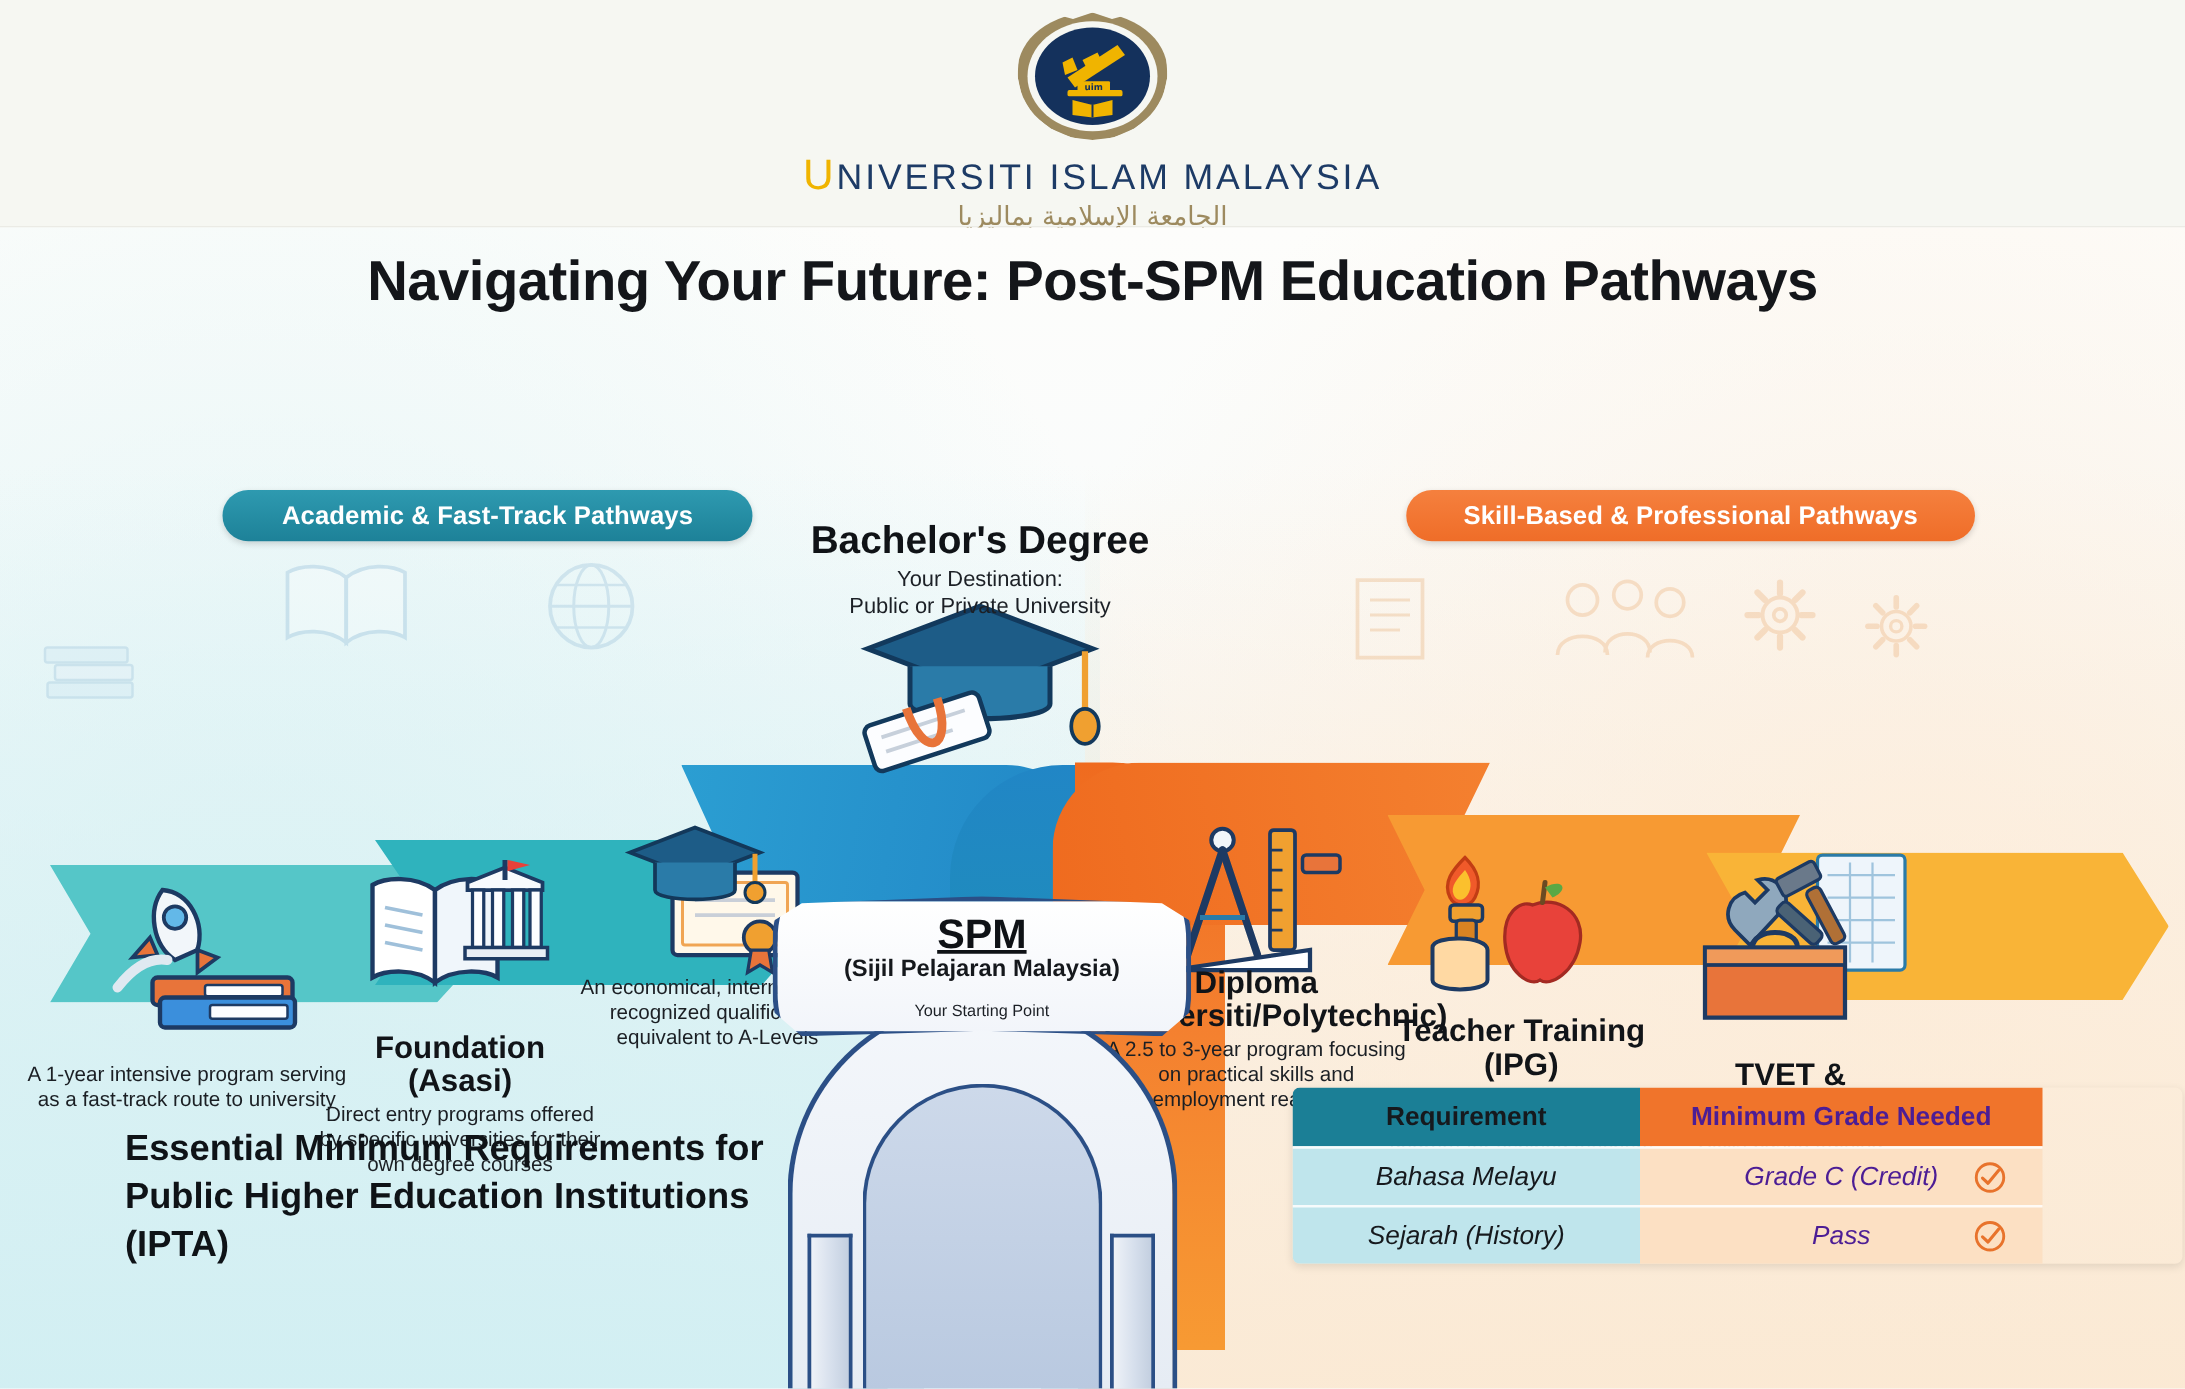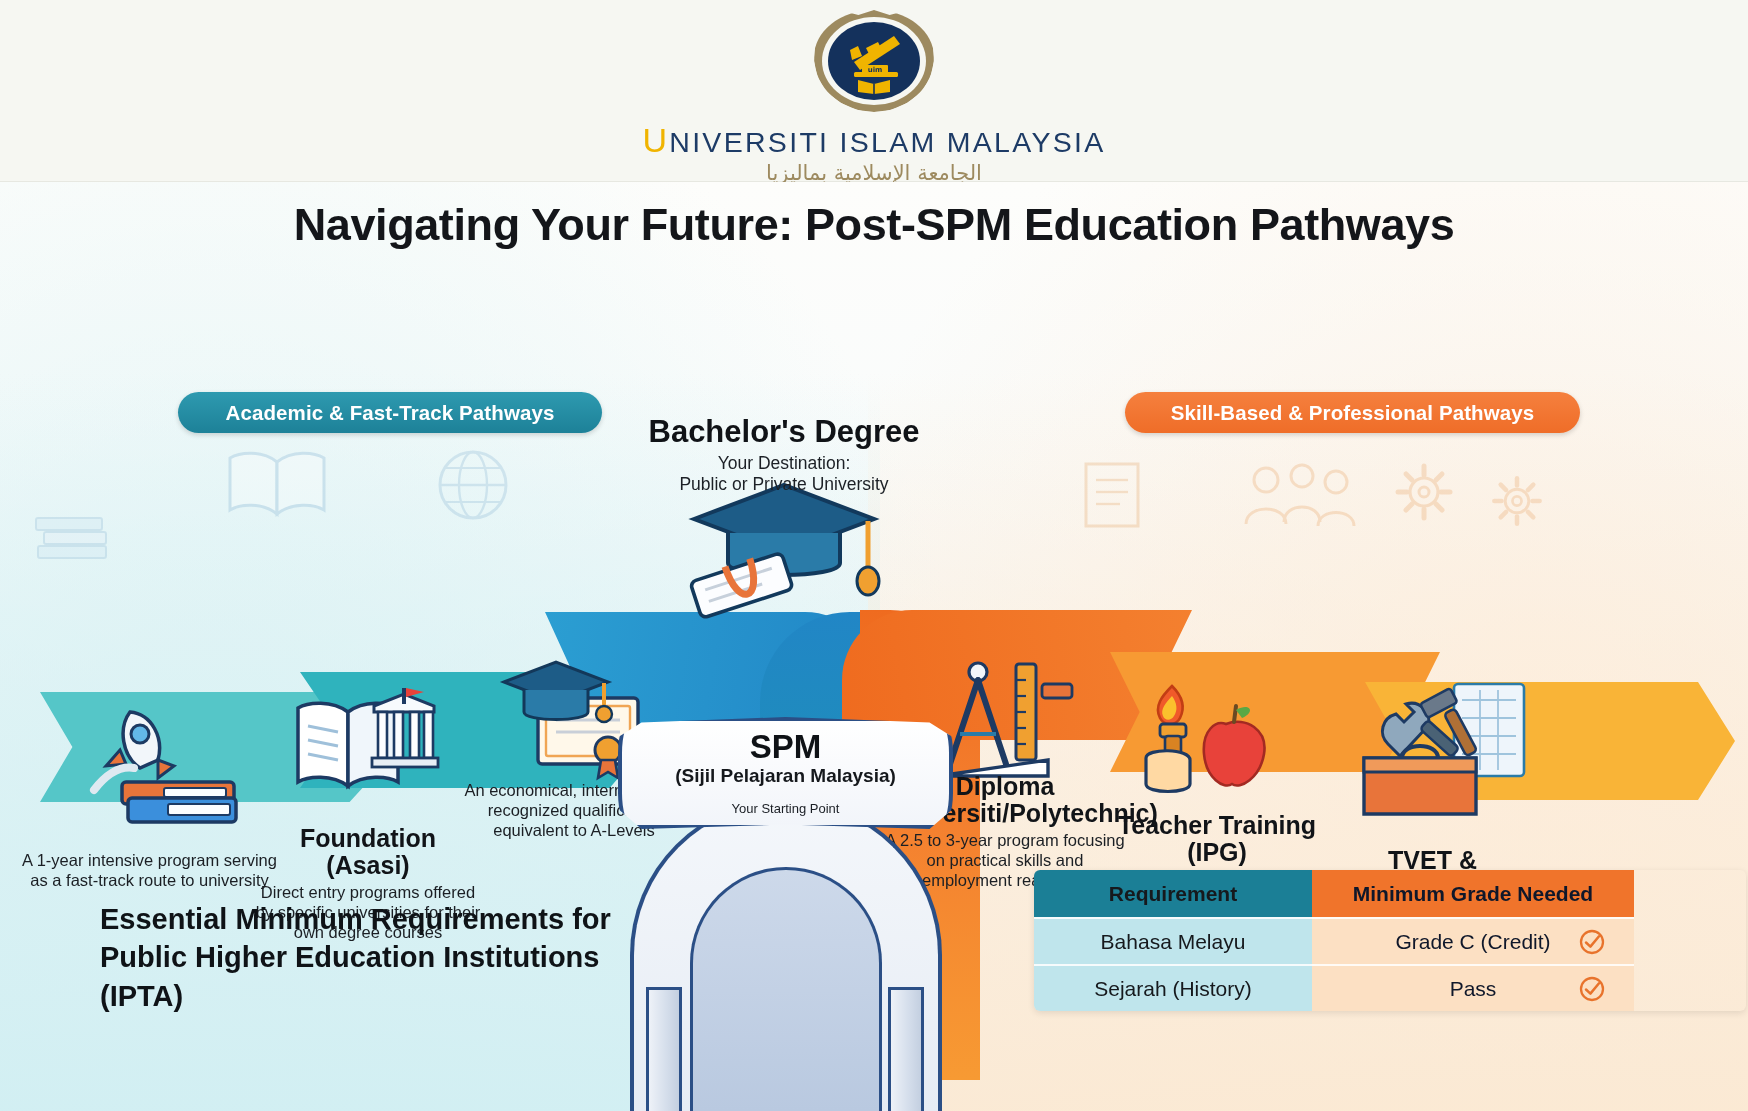--- a/index.html
+++ b/index.html
@@ -170,45 +170,45 @@
   .pillar.r { left: 270px; }
   .banner {
     position: absolute; left: 0; top: 0; width: 335px; height: 112px;
     background: linear-gradient(180deg,#ffffff 0%, #f2f5fa 100%);
     border: 4px solid #2b4f86;
     border-radius: 14px / 36px;
     clip-path: polygon(0 18%, 7% 5%, 50% 0, 93% 5%, 100% 18%, 100% 82%, 93% 100%, 50% 96%, 7% 100%, 0 82%);
     display: flex; flex-direction: column; align-items: center; justify-content: center;
     box-shadow: 0 3px 6px rgba(0,0,0,.12);
   }
-  .banner .spm-main { font-size: 33px; font-weight: bold; color: #0f1216; line-height: 1; }
+  .banner .spm-main { font-size: 33px; font-weight: bold; color: #0f1216; line-height: 1; text-decoration: underline; }
   .banner .spm-sub  { font-size: 19px; font-weight: bold; color: #15181c; margin-top: 2px; }
   .banner .spm-tag  { font-size: 13px; color: #1b1f25; margin-top: 14px; }
 
   
   .req-heading {
     position: absolute; left: 100px; top: 718px; width: 570px; text-align: left;
     font-size: 29px; font-weight: bold; color: #0f1317; line-height: 1.32;
   }
 
   
   .req-table {
     position: absolute; left: 1034px; top: 688px; width: 712px;
     border-radius: 6px; overflow: hidden;
     box-shadow: 0 2px 7px rgba(0,0,0,.10);
   }
   .req-row { display: flex; }
   .req-row .c1, .req-row .c2 { display: flex; align-items: center; justify-content: center; }
   .req-head .c1 { background: #1b7f96; color: #fff; font-weight: bold; font-size: 21px; }
   .req-head .c2 { background: #f0742b; color: #fff; font-weight: bold; font-size: 21px; }
   .req-row .c1 { width: 278px; height: 47px; font-size: 21px; color: #16191d; }
-  .req-row .c2 { width: 322px; height: 47px; font-size: 21px; color: #0f172a; position: relative; }
+  .req-row .c2 { width: 322px; height: 47px; font-size: 21px; color: #4c1d95; position: relative; }
   .req-body .c1 { background: #bfe5ec; }
   .req-body .c2 { background: #fce0c3; }
-  .req-row + .req-row .c1, .req-row + .req-row .c2 { border-top: 2px solid rgba(255,255,255,.85); }
+  .req-row + .req-row .c1, .req-row + .req-row .c2 { border-top: 2px solid rgba(255,255,255,.85); font-style: italic; }
   .check { position: absolute; right: 28px; top: 50%; transform: translateY(-50%); }
 
   
   .deco { position: absolute; opacity: .30; pointer-events: none; }
   .illu { position: absolute; }
 </style>
 </head>
 <body>
 
 <div id="stage">

